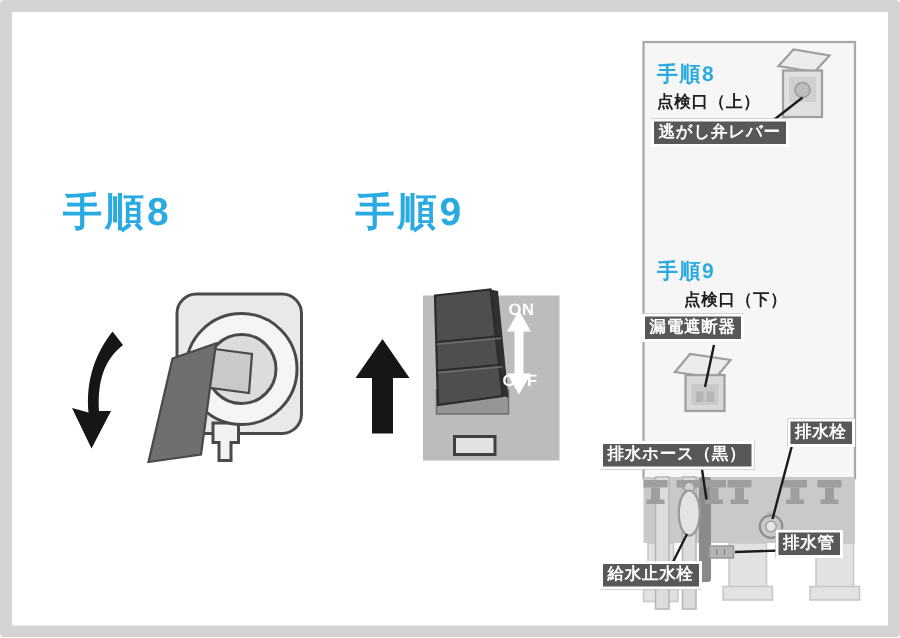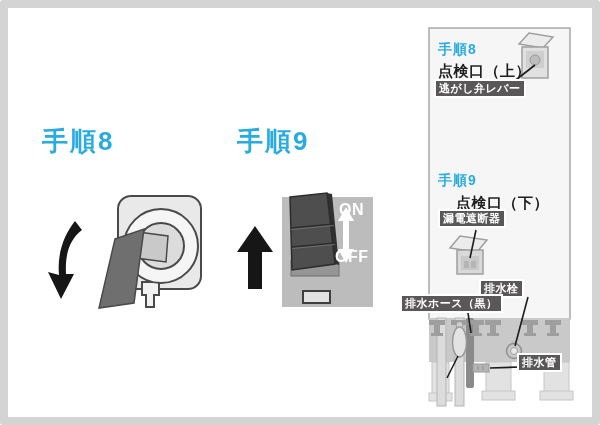--- a/index.html
+++ b/index.html
@@ -11,30 +11,30 @@
   .abs{position:absolute;}
   .step-heading{
     position:absolute;color:#29abe2;font-size:26px;font-weight:bold;
     letter-spacing:2px;line-height:1;white-space:nowrap;
   }
   .unit-step{
     position:absolute;color:#29abe2;font-size:14px;font-weight:bold;
     letter-spacing:1px;line-height:1;white-space:nowrap;
   }
   .plain-label{
-    position:absolute;color:#1f1f1f;font-size:15px;font-weight:700;
+    position:absolute;color:#1f1f1f;font-size:11px;font-weight:700;
     line-height:1;white-space:nowrap;letter-spacing:0.5px;
   }
   .tag{
     position:absolute;background:#595757;color:#ffffff;font-size:11px;
     font-weight:bold;line-height:1;padding:2px 3px;border:2px solid #ffffff;
     white-space:nowrap;letter-spacing:0.5px;
   }
   .switch-text{
-    position:absolute;color:#ffffff;font-size:16px;font-weight:bold;
+    position:absolute;color:#ffffff;font-size:11px;font-weight:bold;
     line-height:1;letter-spacing:0.5px;white-space:nowrap;
   }
 </style>
 </head>
 <body>
 
 <div class="frame">
 
   <div class="step-heading" style="left:42px;top:128px">手順8</div>
 
@@ -159,19 +159,20 @@
       <line x1="120" y1="347" x2="90" y2="348"></line>
     </g>
   </svg>
 
   <span class="unit-step" style="left:438px;top:42px">手順8</span>
   <span class="plain-label" style="left:438px;top:63px">点検口（上）</span>
   <span class="tag" style="left:434px;top:79px">逃がし弁レバー</span>
 
   <span class="unit-step" style="left:438px;top:173px">手順9</span>
   <span class="plain-label" style="left:456px;top:195px">点検口（下）</span>
-  <span class="tag" style="left:438px;top:209px">漏電遮断器</span>
+  <span class="tag" style="left:428px;top:209px">漏電遮断器</span>
 
-  <span class="tag" style="left:479px;top:279px">排水栓</span>
+  <span class="tag" style="left:525px;top:279px">排水栓</span>
   <span class="tag" style="left:517px;top:353px">排水管</span>
   <span class="tag" style="left:400px;top:294px">排水ホース（黒）</span>
+  <span class="tag" style="left:400px;top:374px">給水止水栓</span>
 
 </div>
 
 </body></html>

